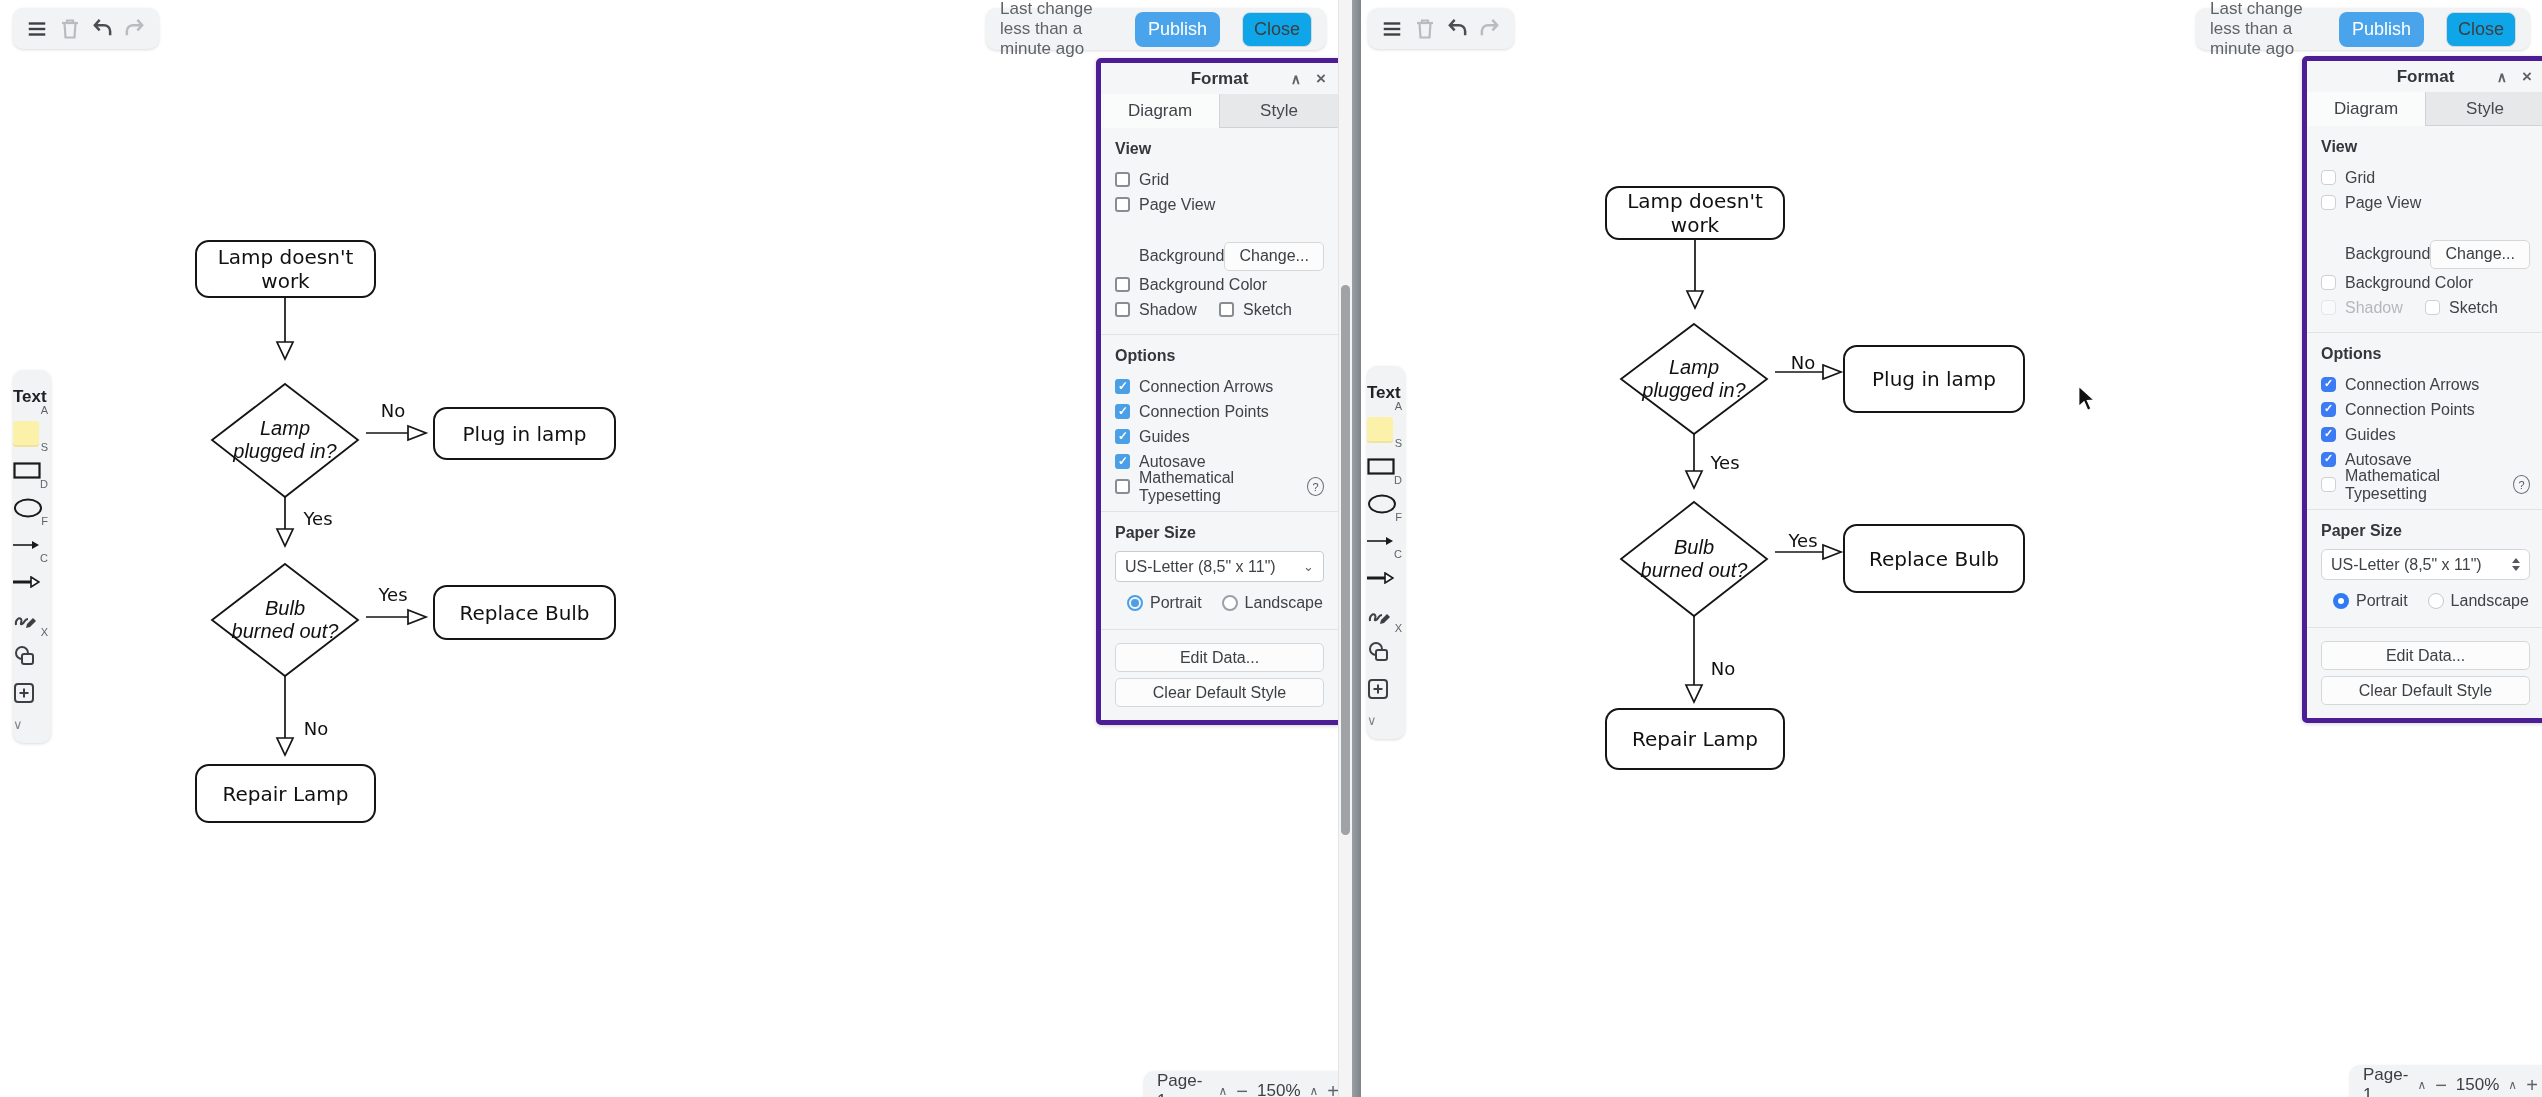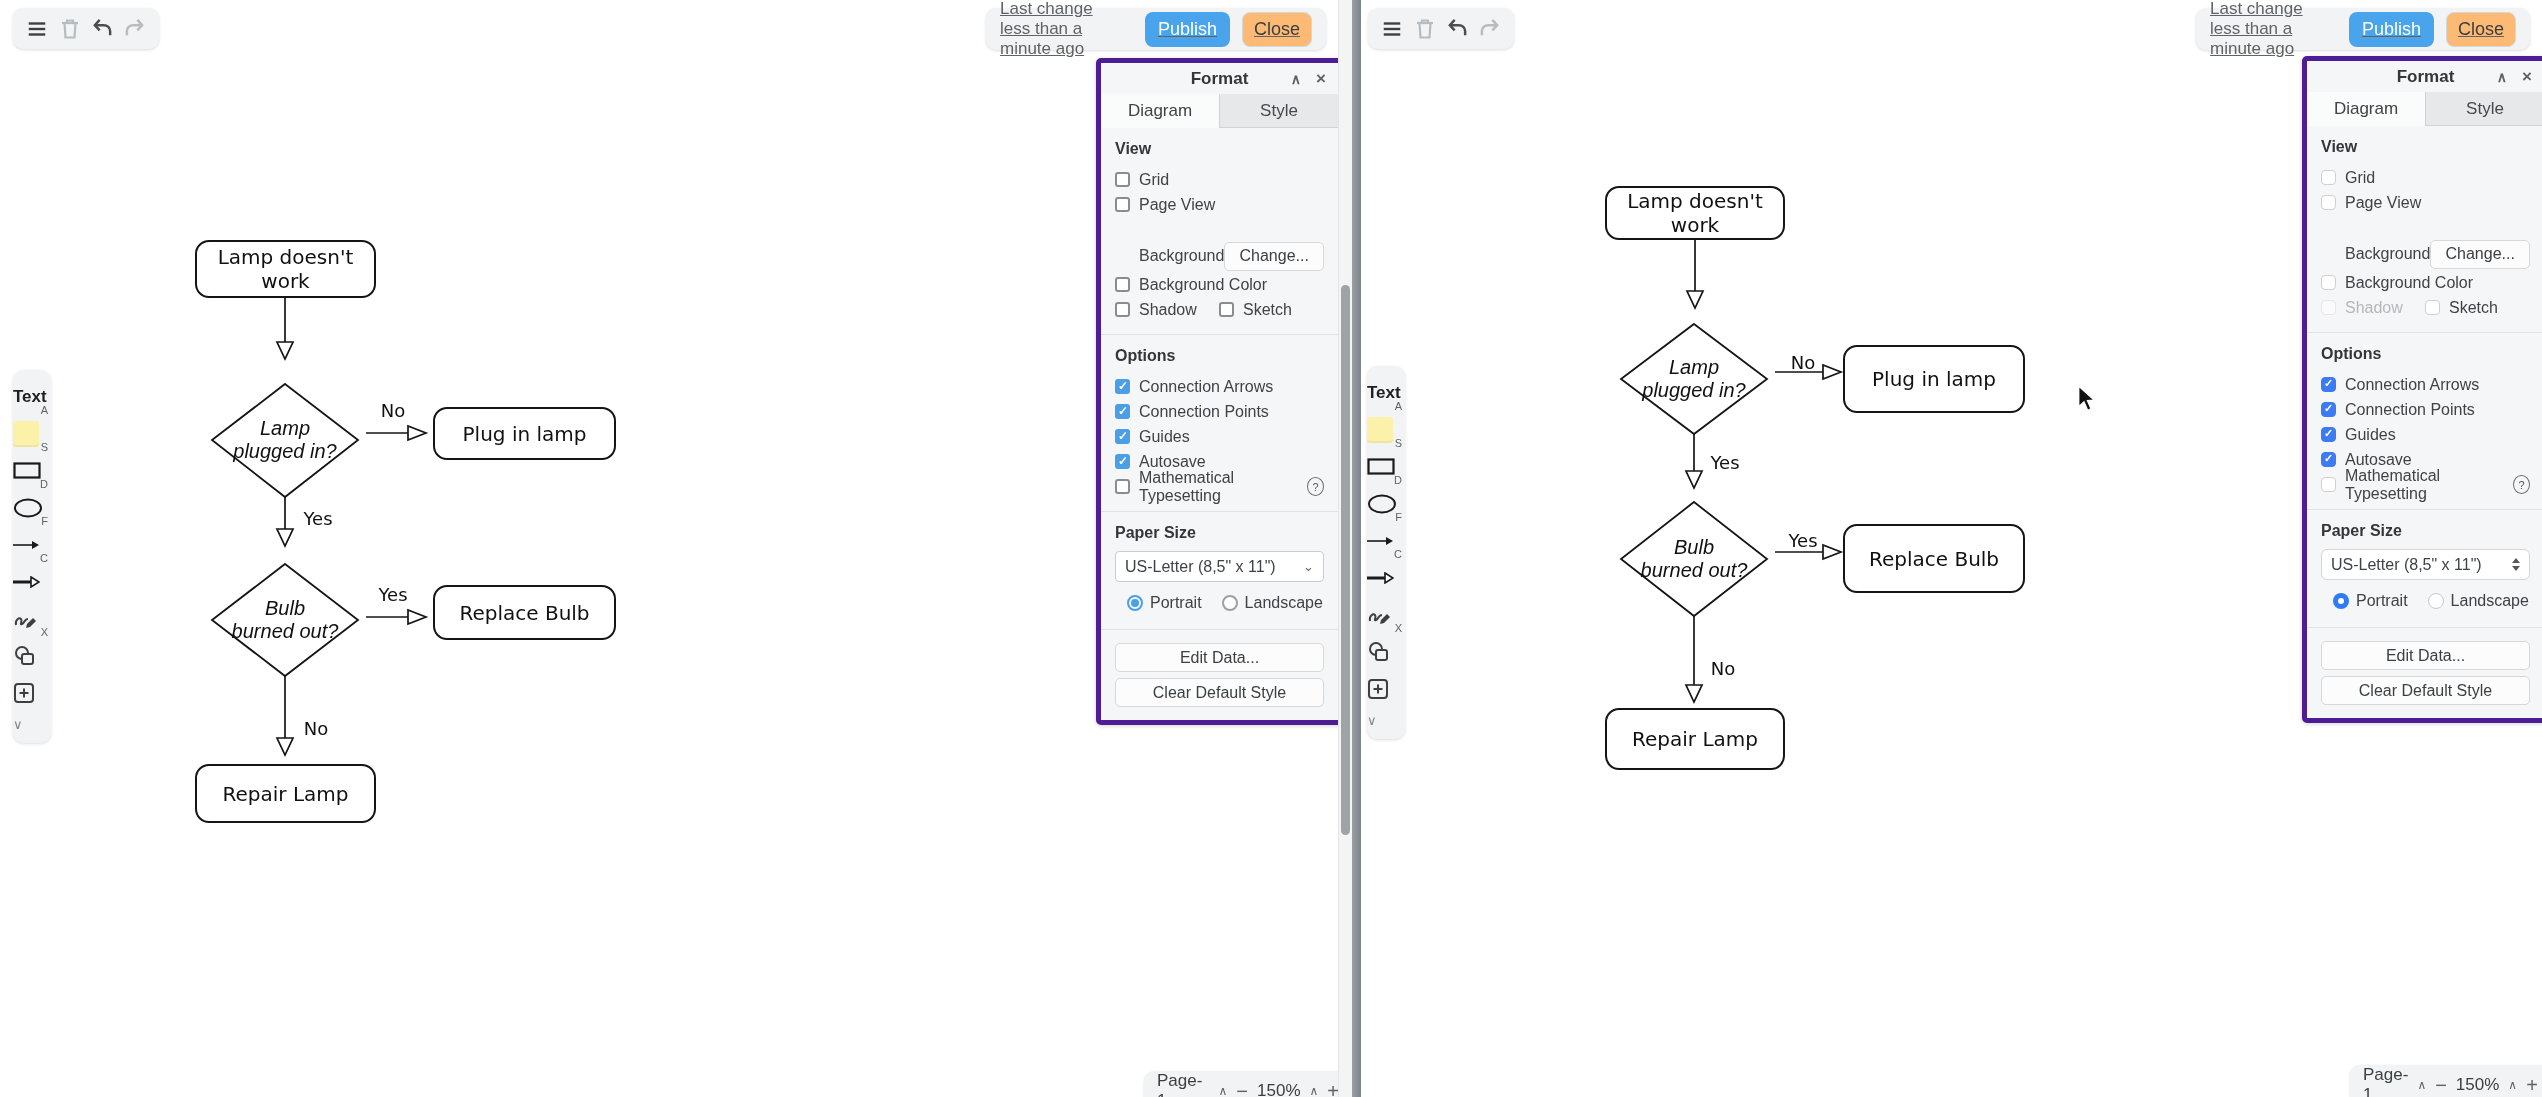--- a/index.html
+++ b/index.html
@@ -13,24 +13,24 @@
 
   .card{position:absolute;background:#f1f3f4;border-radius:10px;
         box-shadow:0 1px 3px rgba(0,0,0,.14);}
 
   
   .toolbar{display:flex;align-items:center;justify-content:space-around;padding:0 8px;}
   .ticon{width:26px;height:26px;display:flex;align-items:center;justify-content:center;}
   .ticon svg{display:block;}
 
   
-  .statusbar{display:flex;align-items:center;gap:12px;padding:0 14px;font-size:17px;color:#5f6368;text-decoration:underline;}
+  .statusbar{display:flex;align-items:center;gap:22px;padding:0 14px;font-size:17px;color:#5f6368;}
   .btn-publish{background:#4aa4ec;color:#fff;border-radius:8px;padding:7px 13px;font-size:18px;
                margin-left:6px;white-space:nowrap;cursor:pointer;}
-  .btn-close{background:#fdba74;border:1px solid #d5d8db;border-radius:8px;padding:6px 11px;
+  .btn-close{background:#0ea5e9;border:1px solid #d5d8db;border-radius:8px;padding:6px 11px;
              font-size:18px;color:#3c4043;white-space:nowrap;cursor:pointer;}
 
   
   .format{position:absolute;width:237px;background:#f5f6f7;border:5px solid #4c1d95;
           border-radius:5px;box-shadow:0 1px 4px rgba(0,0,0,.18);font-size:16px;color:#3f4347;}
   .format-header{height:31px;display:flex;align-items:center;justify-content:center;
                  position:relative;font-weight:bold;font-size:17px;color:#33373b;}
   .hicons{position:absolute;right:12px;top:0;height:31px;display:flex;gap:15px;align-items:center;
           color:#5f6368;font-size:14px;}
   .hicons span{cursor:pointer;}

